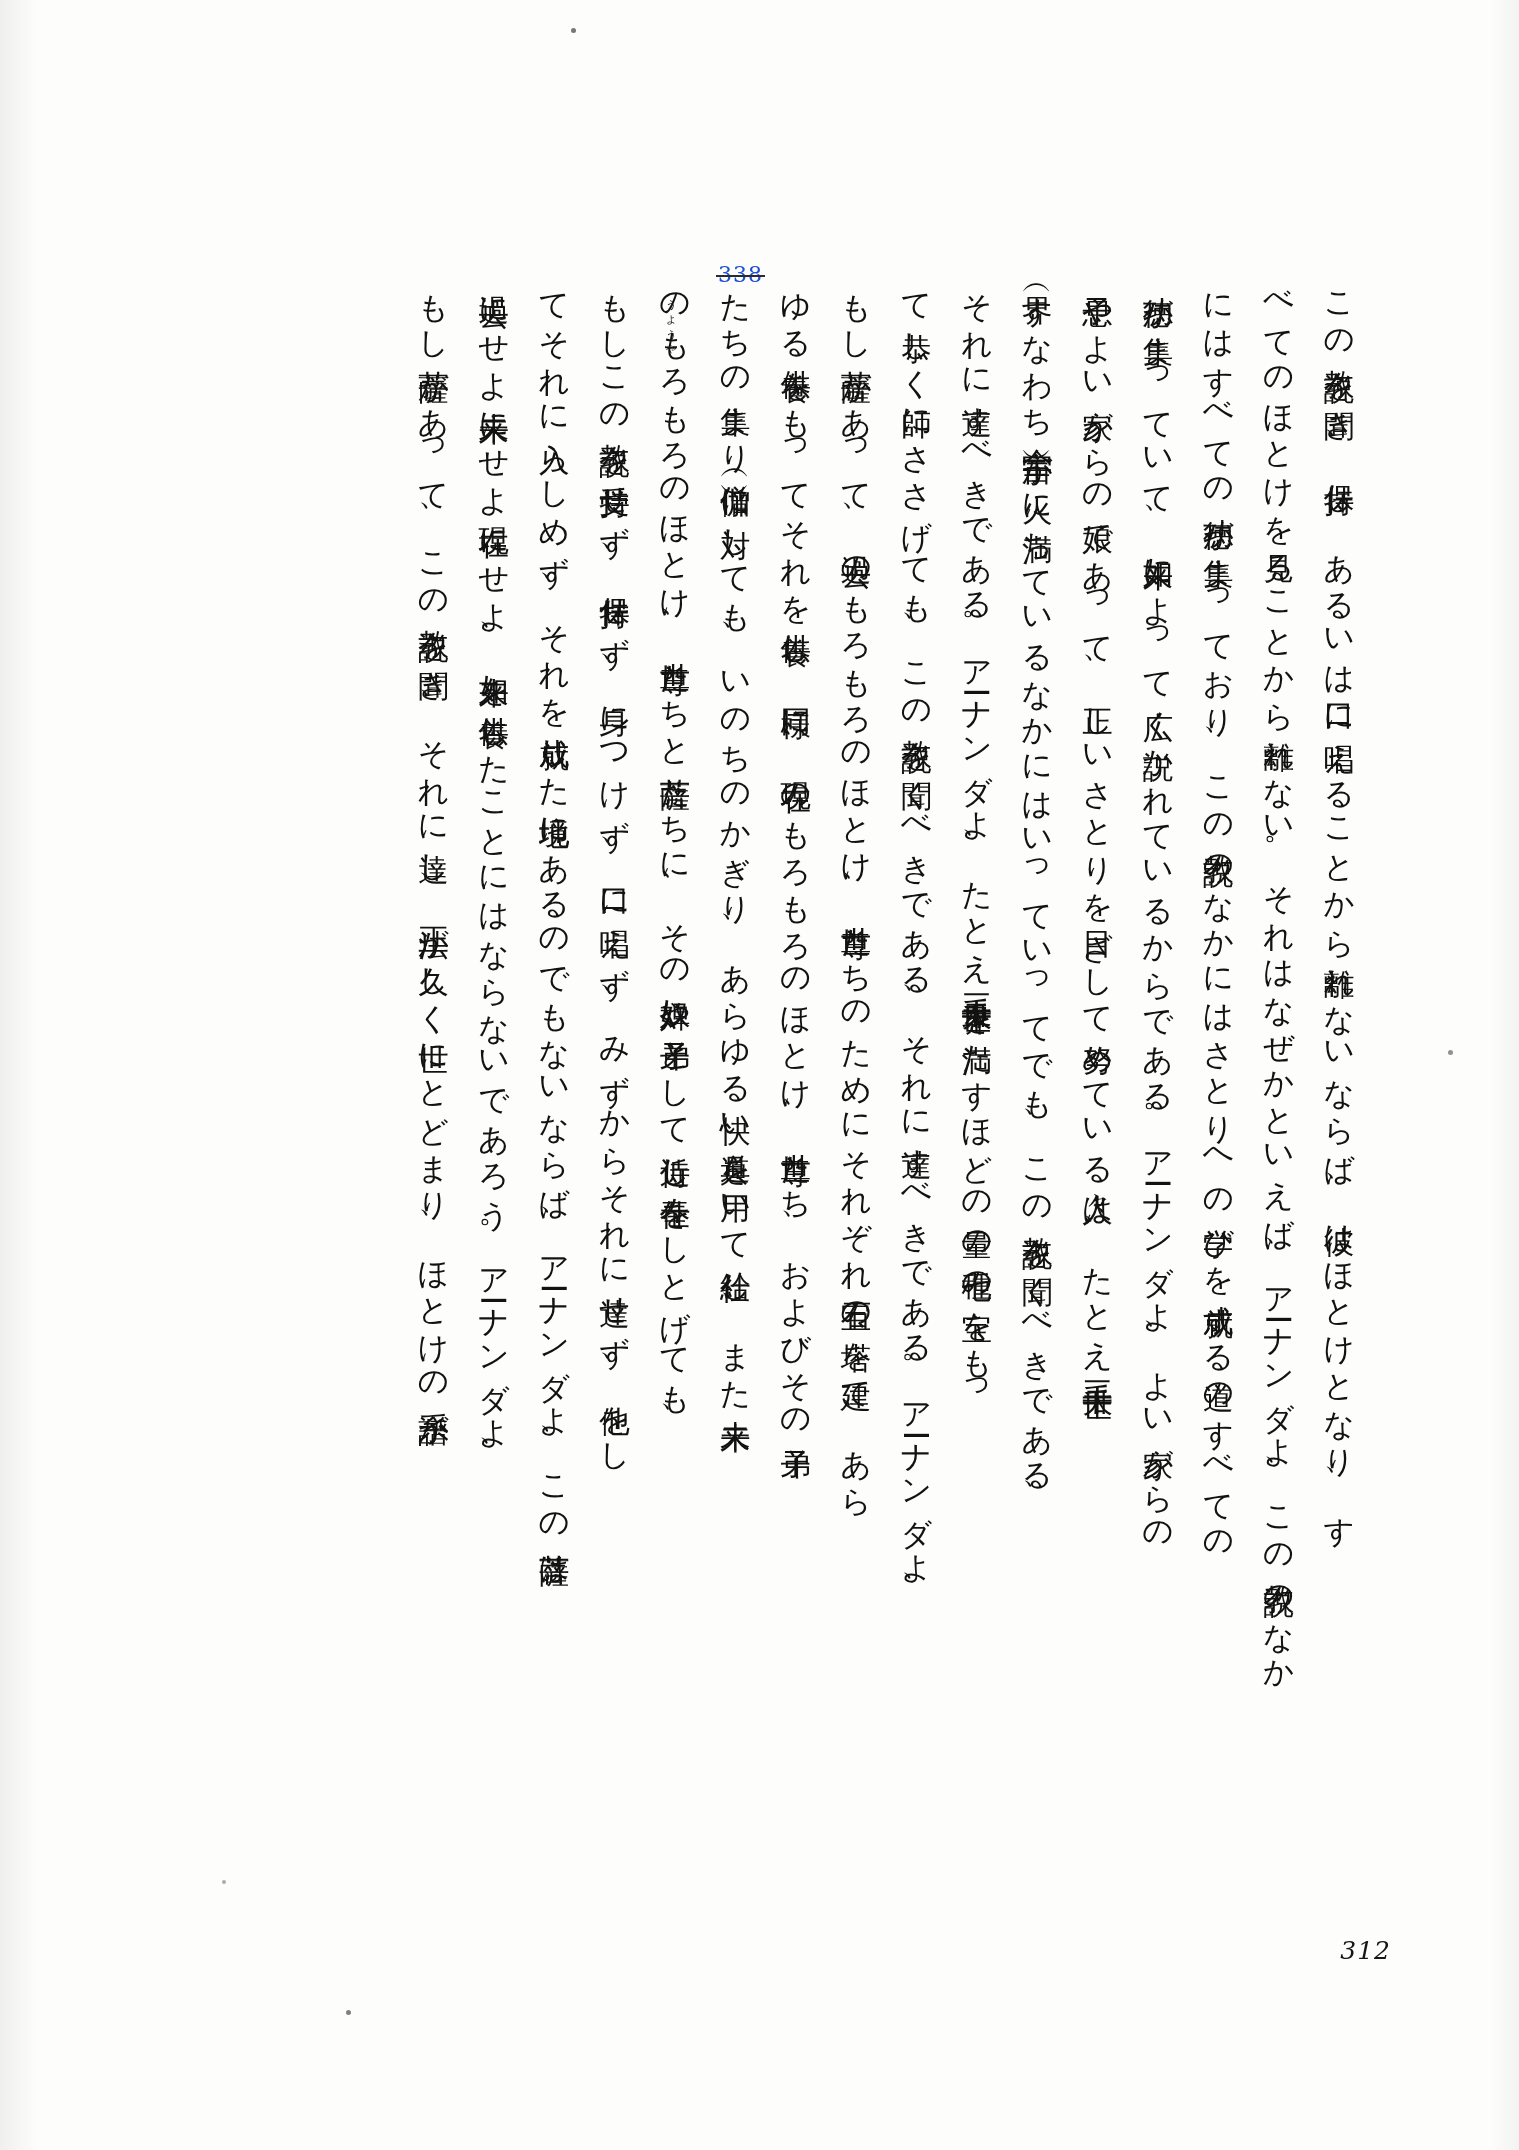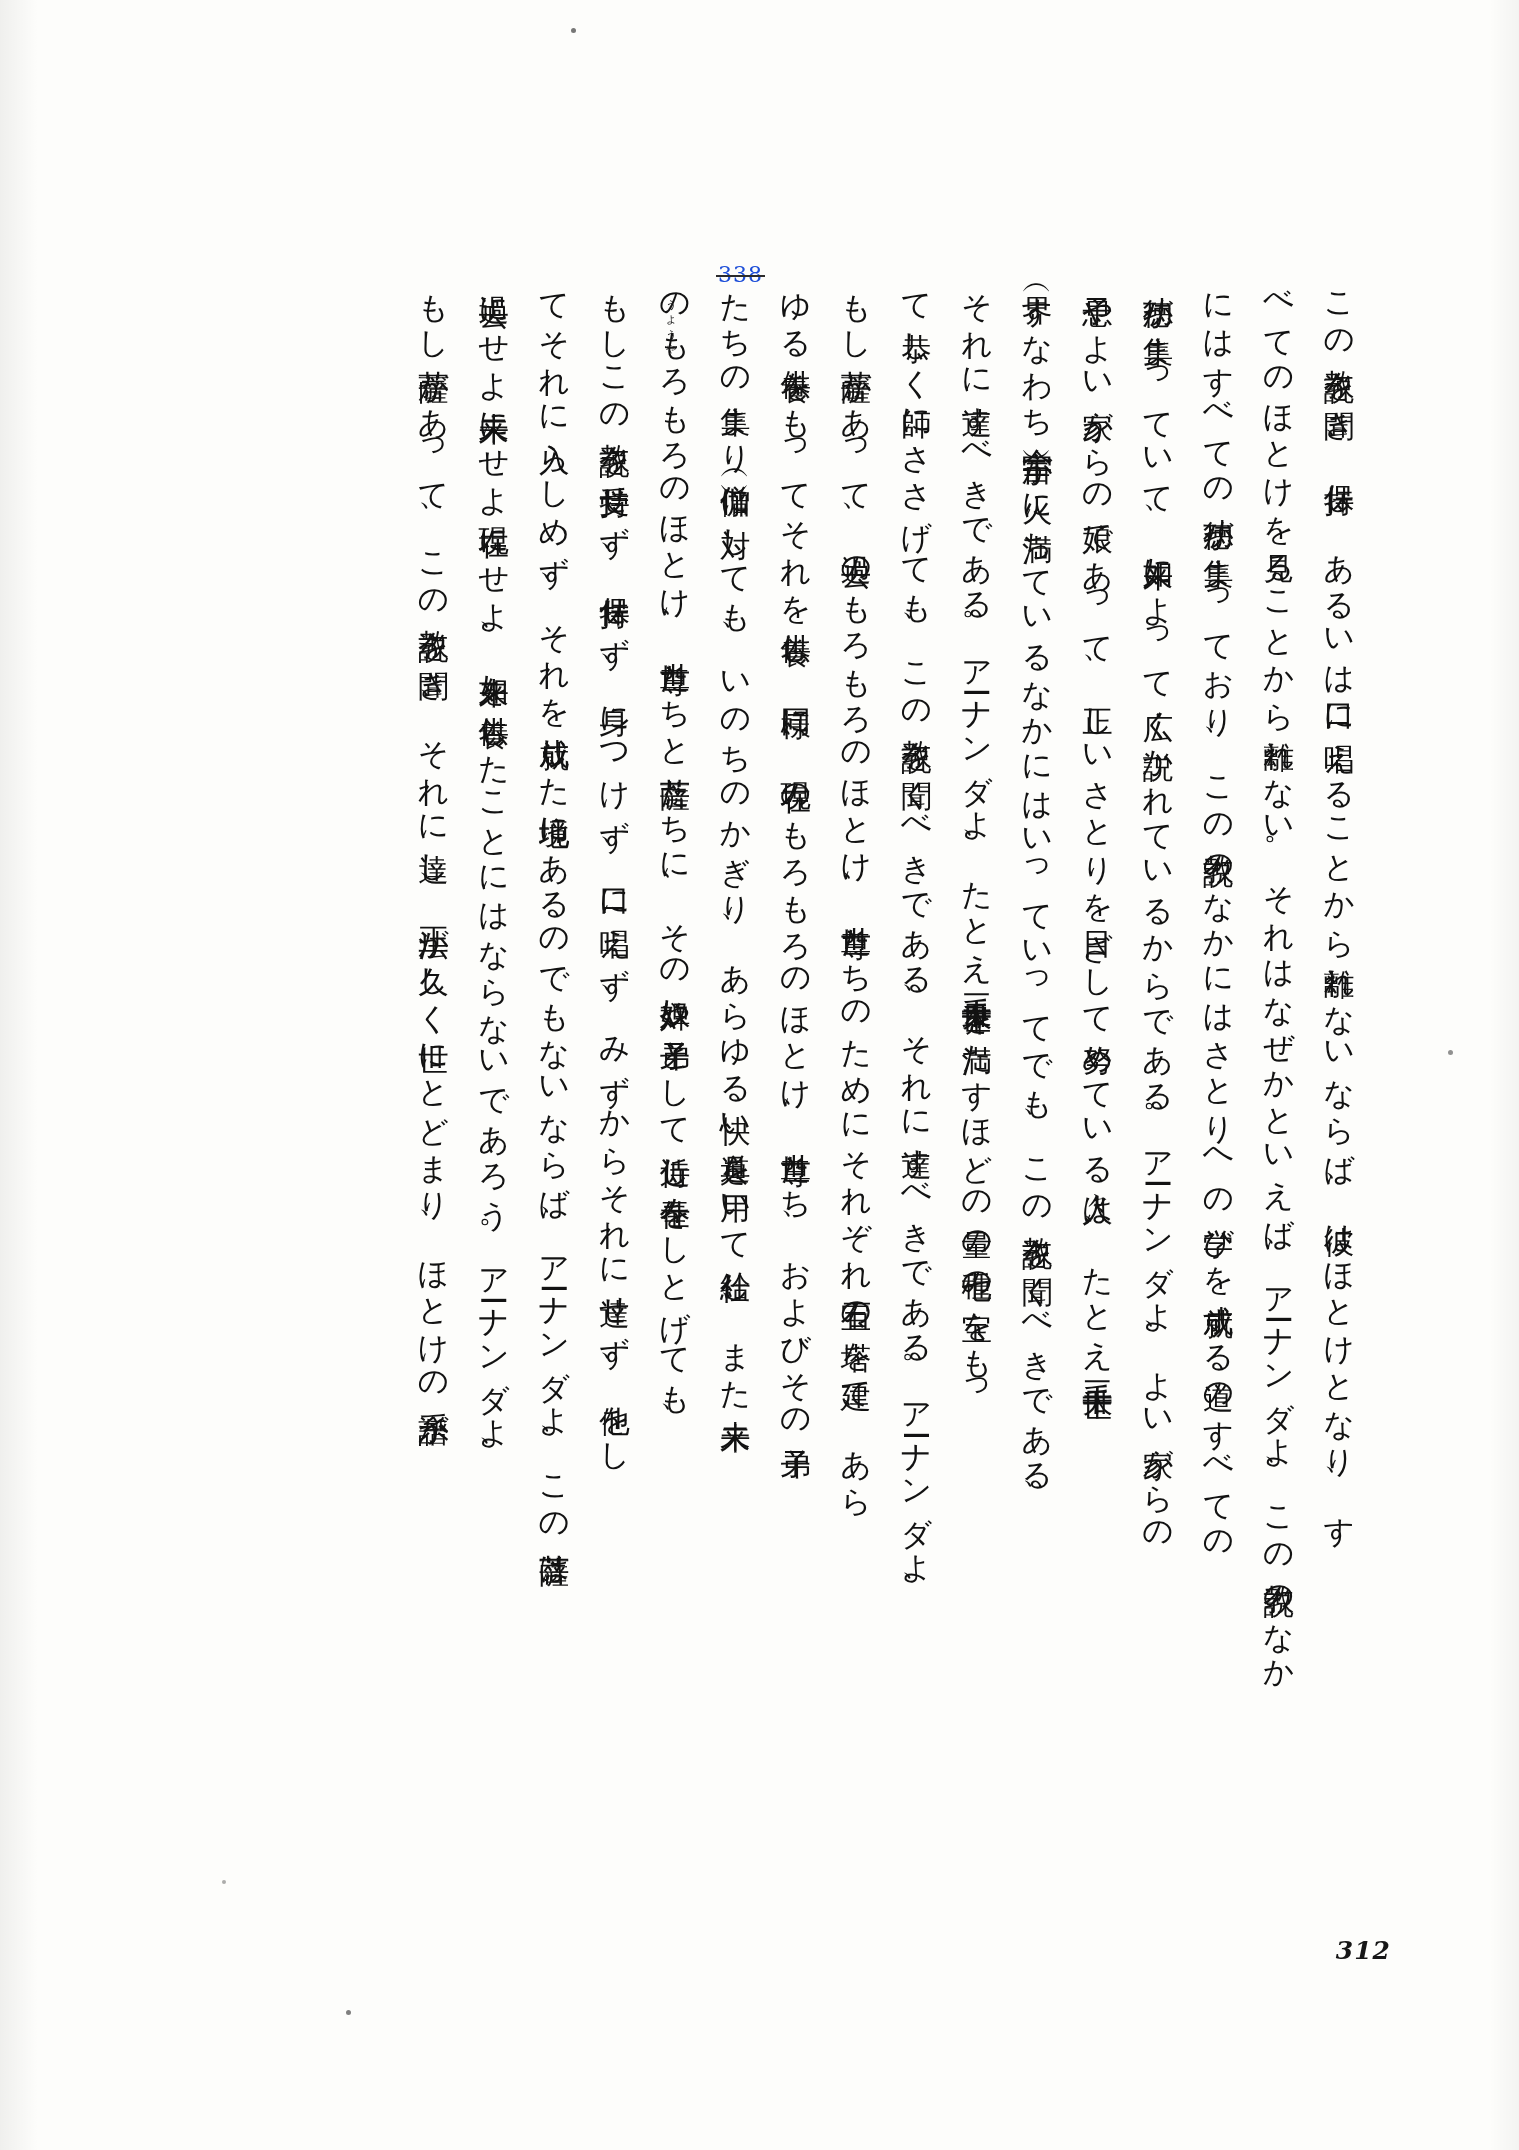--- a/index.html
+++ b/index.html
@@ -89,21 +89,20 @@
   
   #page-number {
     position: absolute;
     right: 128px;
     bottom: 185px;
     font-size: 25px;
     font-style: italic;
     font-family: "DejaVu Serif", "Liberation Serif", serif;
     color: #161616;
     letter-spacing: 1px;
-    font-weight: bold;
   }
 
   
   .speck {
     position: absolute;
     background: #4a4a4a;
     border-radius: 50%;
   }
   #speck-top { left: 571px; top: 28px; width: 5px; height: 5px; opacity: .75; }
   #speck-right { left: 1448px; top: 1050px; width: 5px; height: 5px; opacity: .6; }

